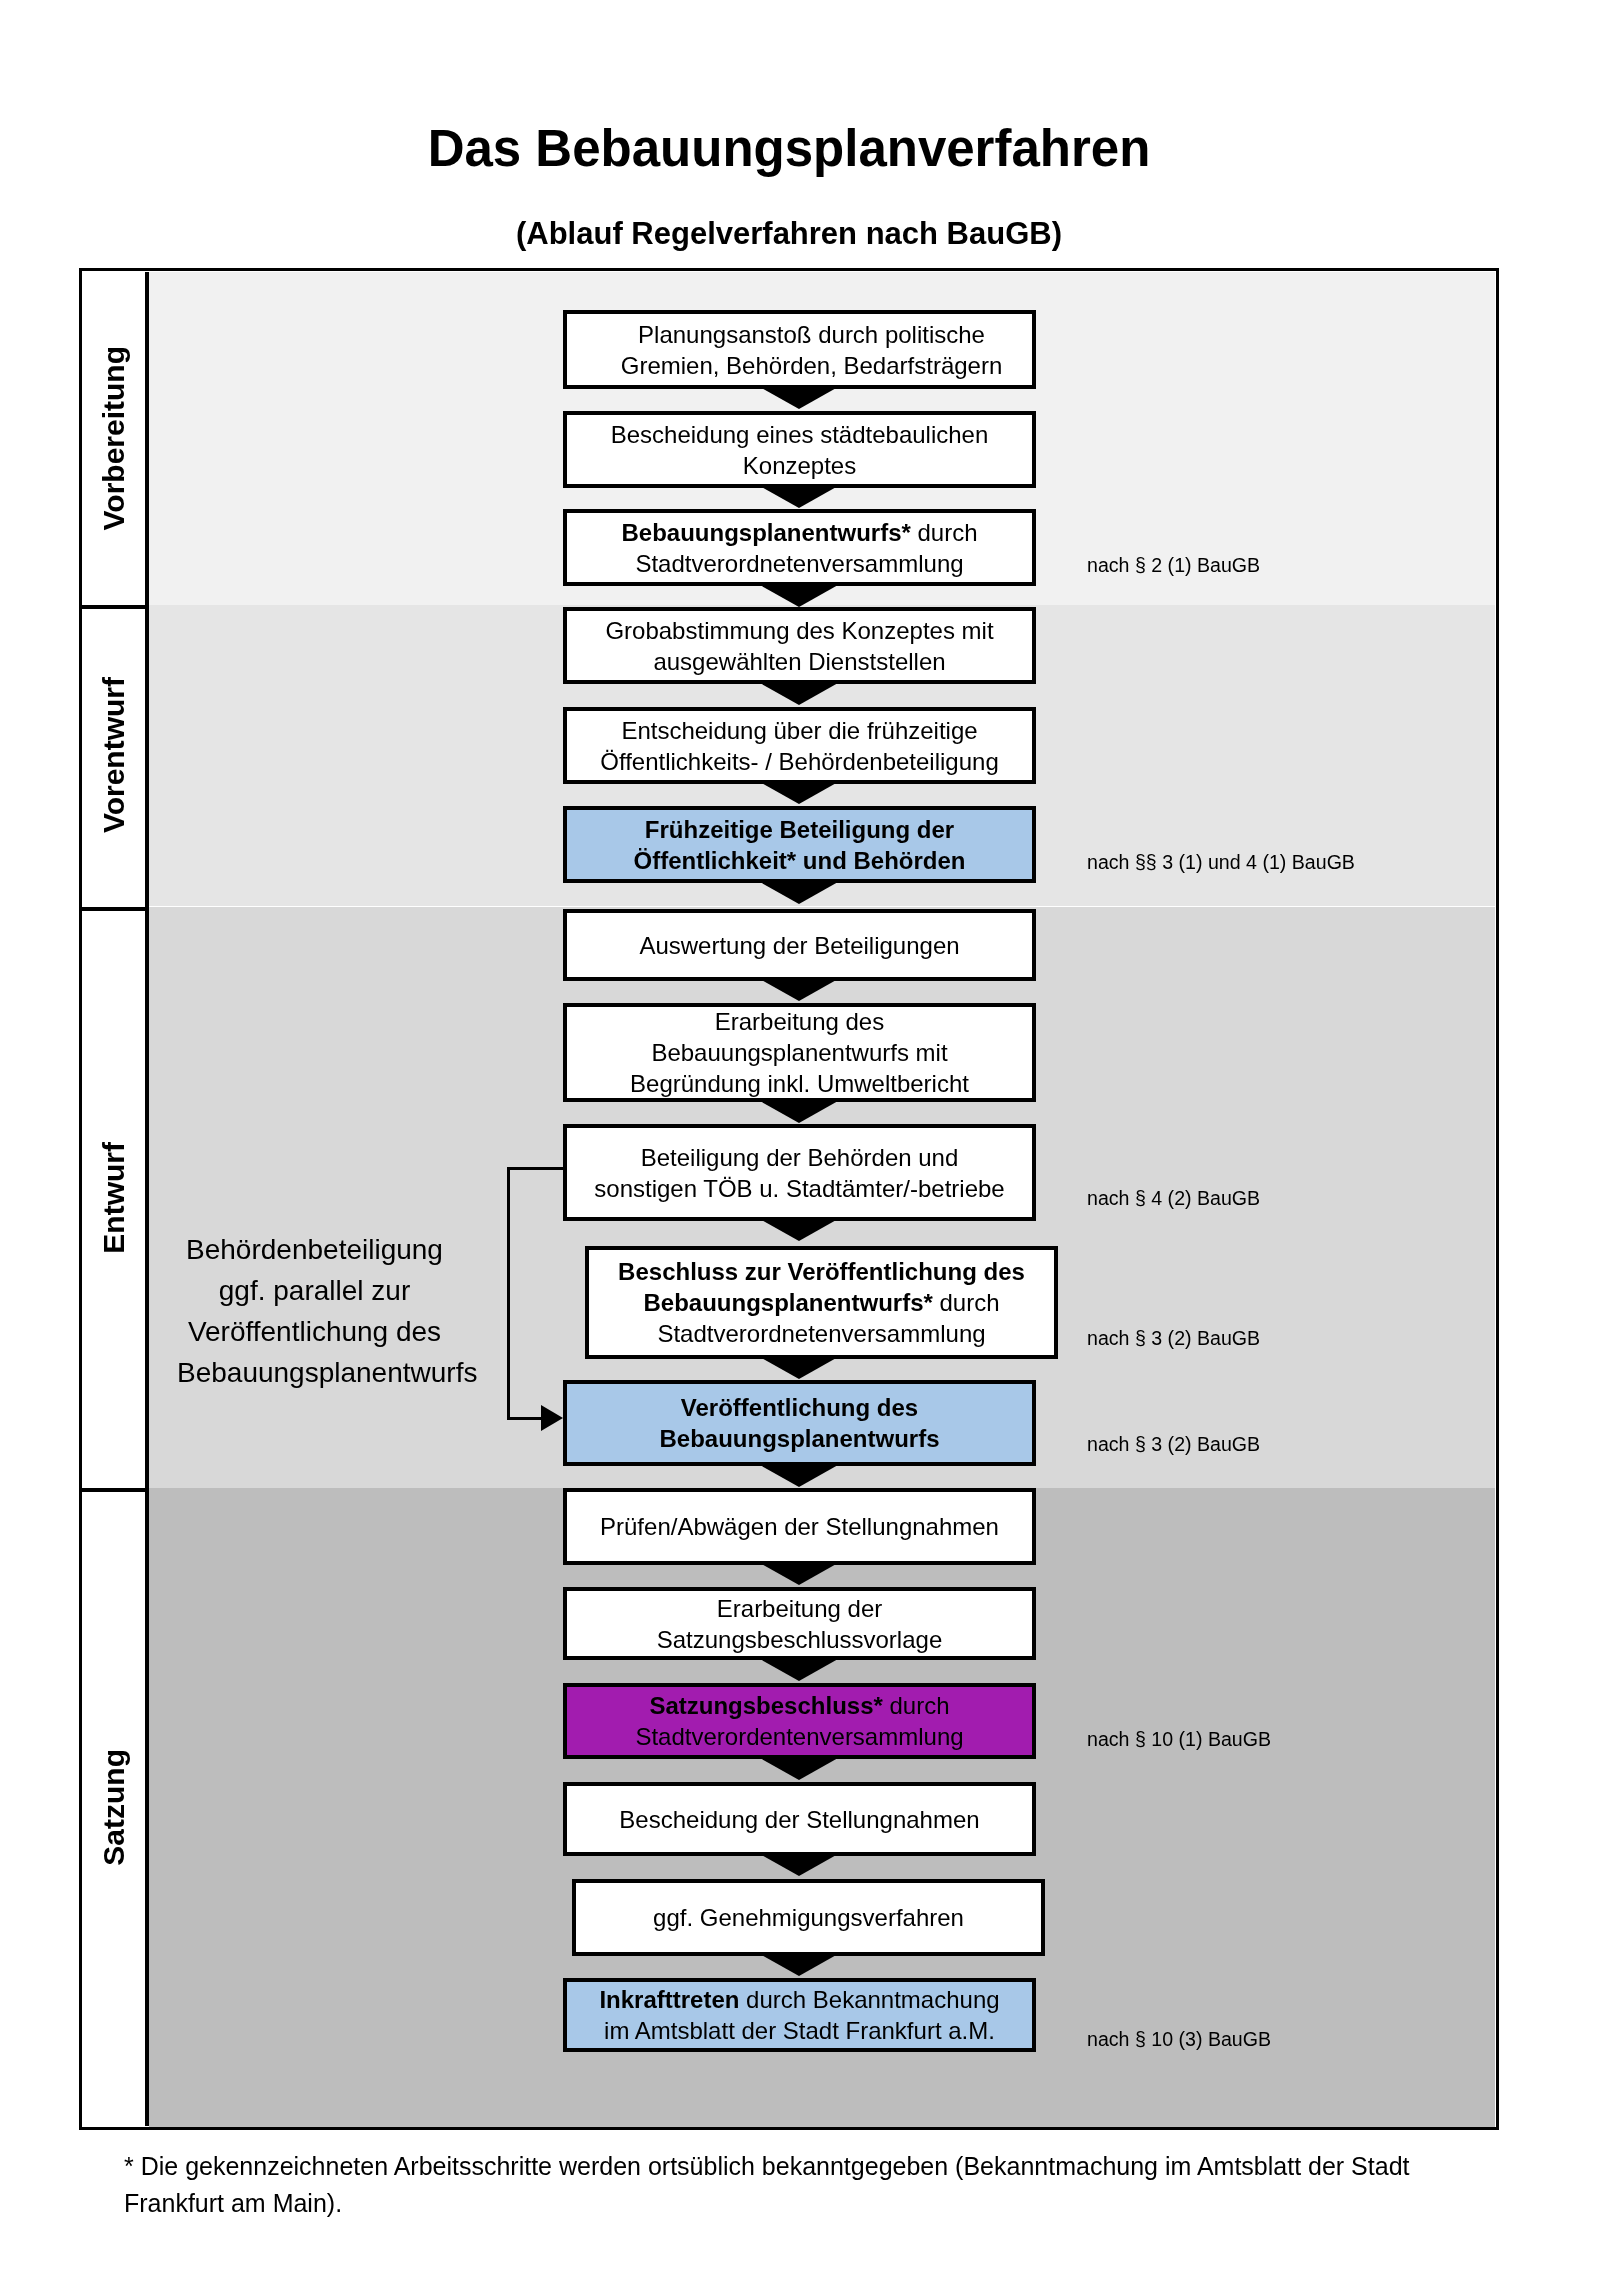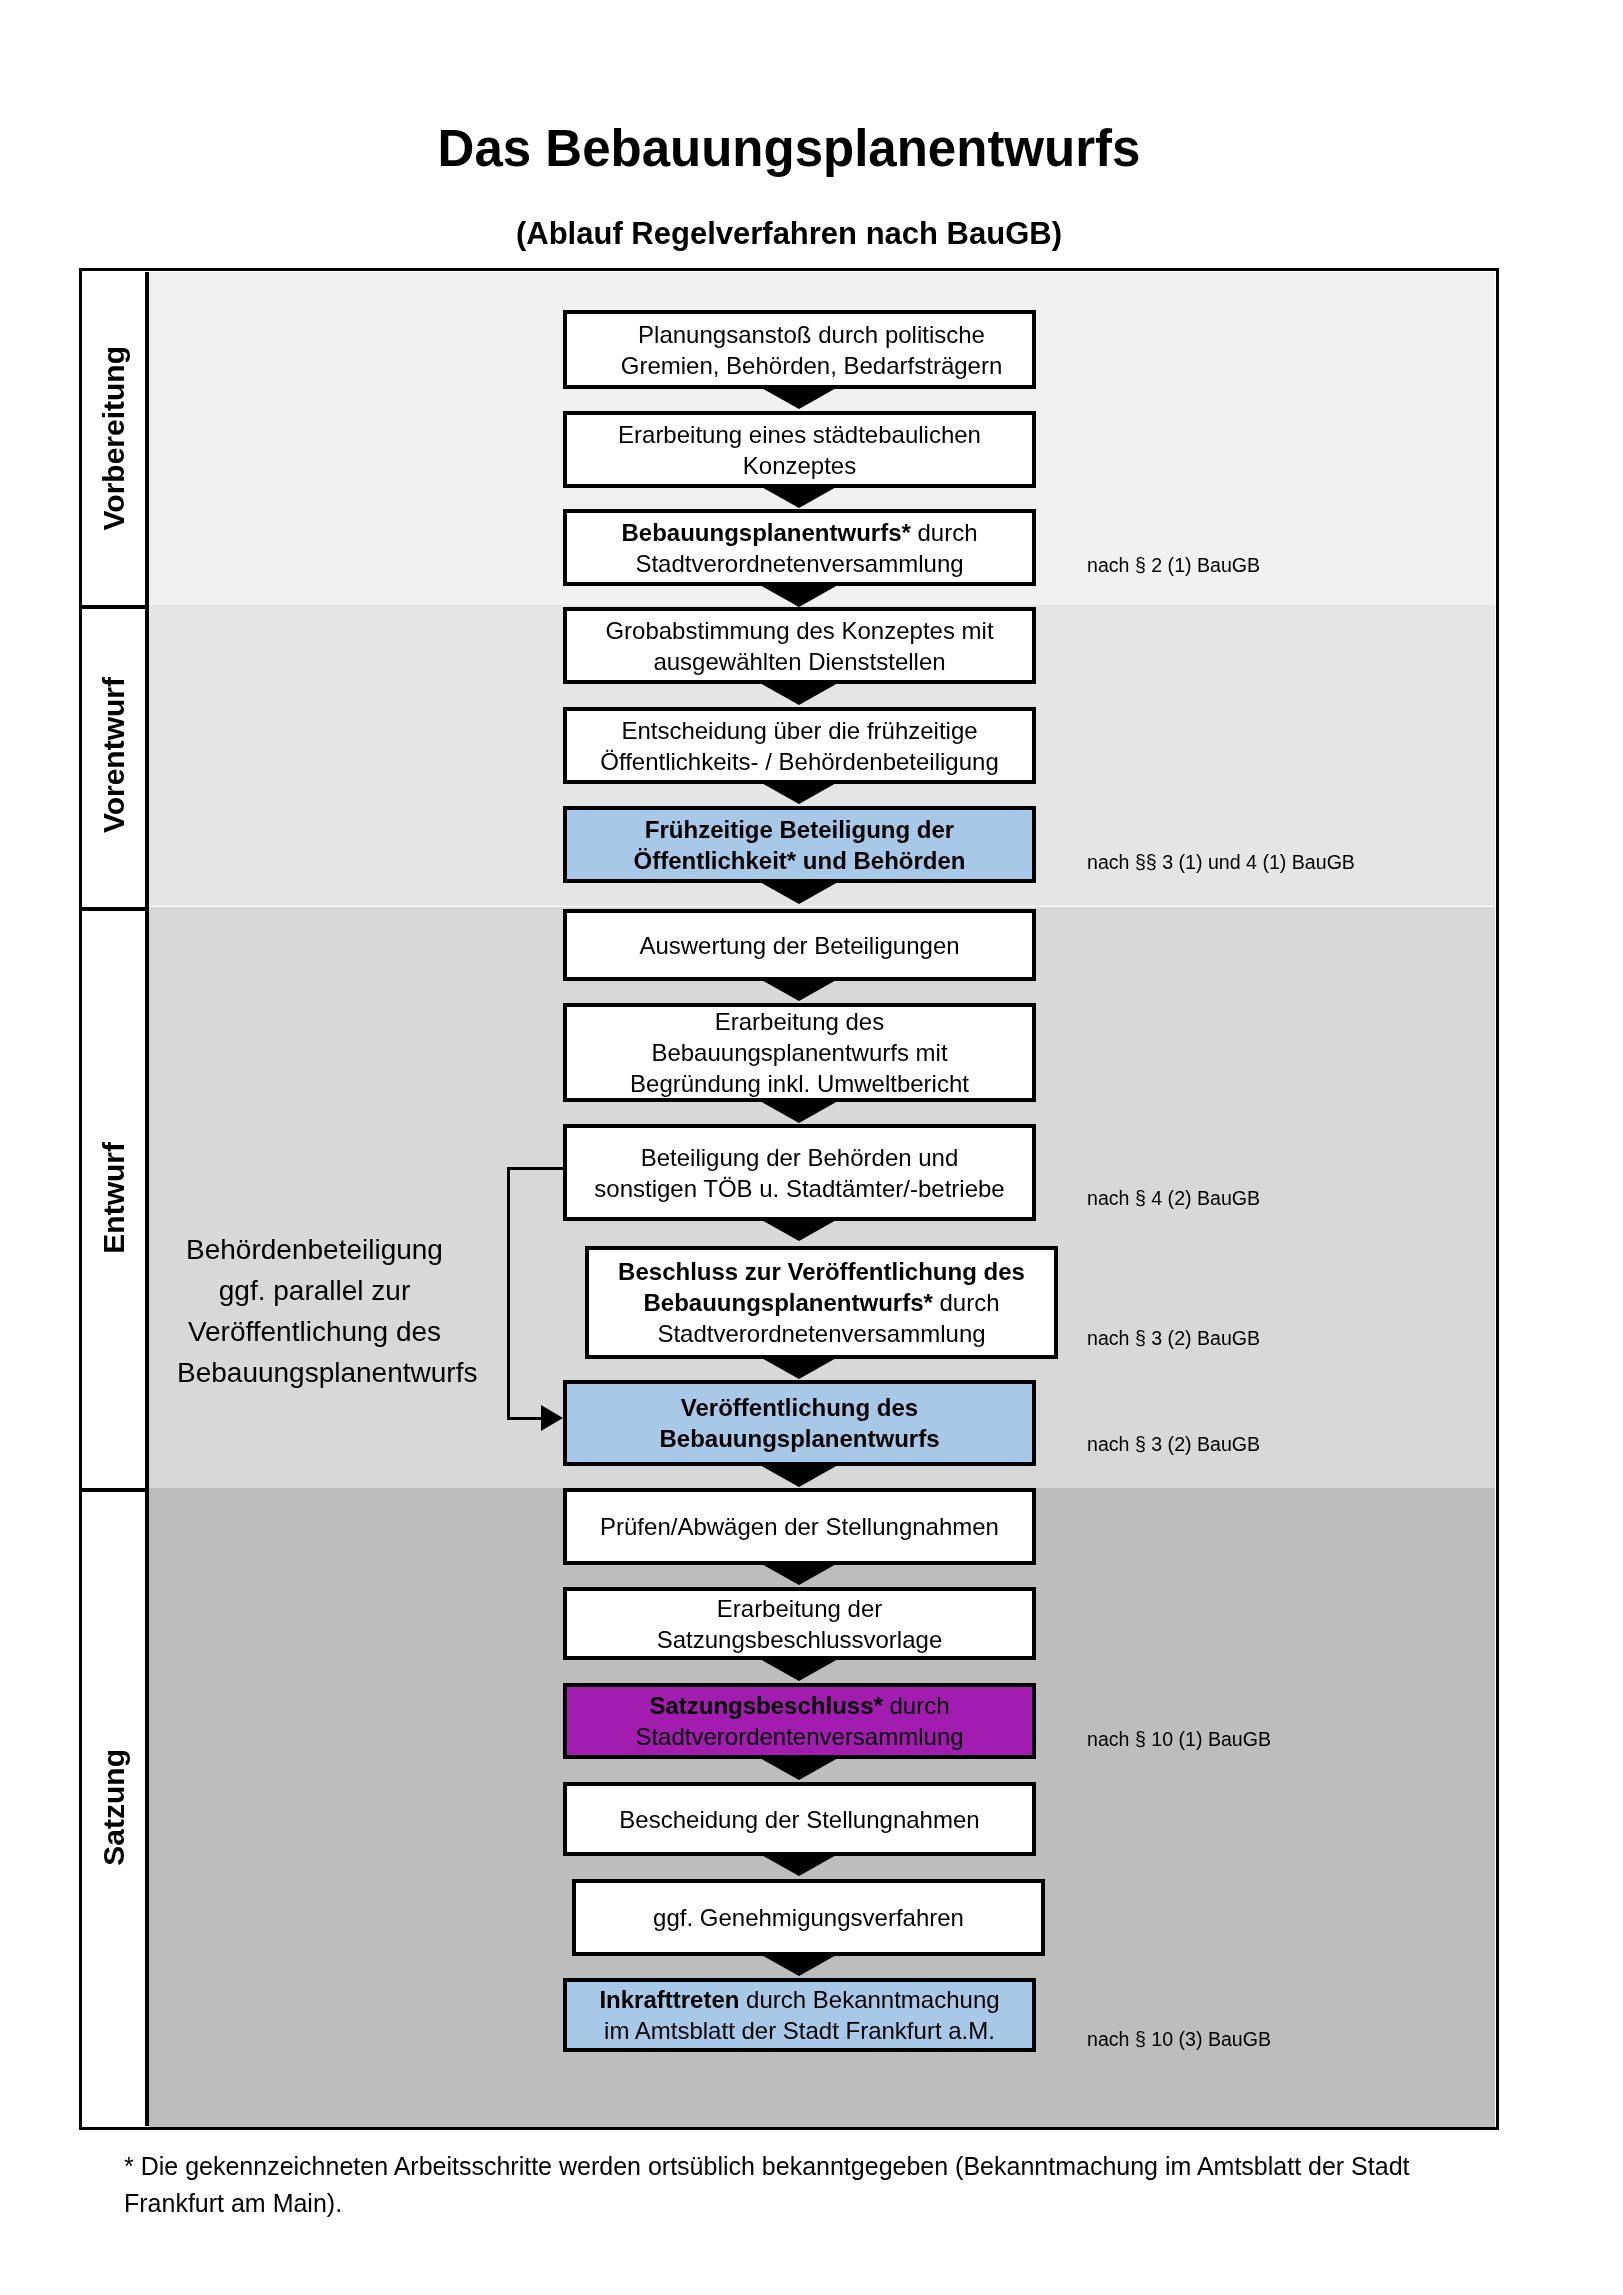--- a/index.html
+++ b/index.html
@@ -58,21 +58,21 @@
     border-left:22px solid #000;
   }
   #footnote{
     left:124px;top:2148px;width:1381px;
     font-size:25px;line-height:37px;
   }
 </style>
 </head>
 <body>
 
-<div class="abs" id="page-title">Das Bebauungsplanentwurfs</div>
+<div class="abs" id="page-title">Das Bebauungsplanverfahren</div>
 <div class="abs" id="page-subtitle">(Ablauf Regelverfahren nach BauGB)</div>
 
 <div id="sections-layer">
     <div class="abs section-bg" style="top: 272px; height: 333px; background: rgb(241, 241, 241);"></div>
     <div class="abs section-bg" style="top: 605px; height: 301px; background: rgb(229, 229, 229);"></div>
     <div class="abs section-bg" style="top: 907px; height: 581px; background: rgb(216, 216, 216);"></div>
     <div class="abs section-bg" style="top: 1488px; height: 639px; background: rgb(189, 189, 189);"></div>
   </div>
 <div id="sidebar-layer">
     <div class="abs sidebar-cell" style="top: 272px; height: 333px;">
@@ -103,21 +103,21 @@
 
 <div class="abs" id="outer-frame"></div>
 
 <div id="flow-layer">
     <div class="abs flow-box" style="top: 310px; height: 79px; background: rgb(255, 255, 255); padding-left: 24px;">
       <div class="line"><span>Planungsanstoß durch politische</span></div>
       <div class="line"><span>Gremien, Behörden, Bedarfsträgern</span></div>
     </div>
     <div class="abs down-arrow" style="top: 387px;"></div>
     <div class="abs flow-box" style="top: 411px; height: 77px; background: rgb(255, 255, 255);">
-      <div class="line"><span>Erarbeitung eines städtebaulichen</span></div>
+      <div class="line"><span>Bescheidung eines städtebaulichen</span></div>
       <div class="line"><span>Konzeptes</span></div>
     </div>
     <div class="abs down-arrow" style="top: 486px;"></div>
     <div class="abs flow-box" style="top: 509px; height: 77px; background: rgb(255, 255, 255);">
       <div class="line"><span class="bold">Bebauungsplanentwurfs*</span><span> durch</span></div>
       <div class="line"><span>Stadtverordnetenversammlung</span></div>
     </div>
     <div class="abs down-arrow" style="top: 585px;"></div>
     <div class="abs legal-ref" style="top: 554px;">nach § 2 (1) BauGB</div>
     <div class="abs flow-box" style="top: 607px; height: 77px; background: rgb(255, 255, 255);">

